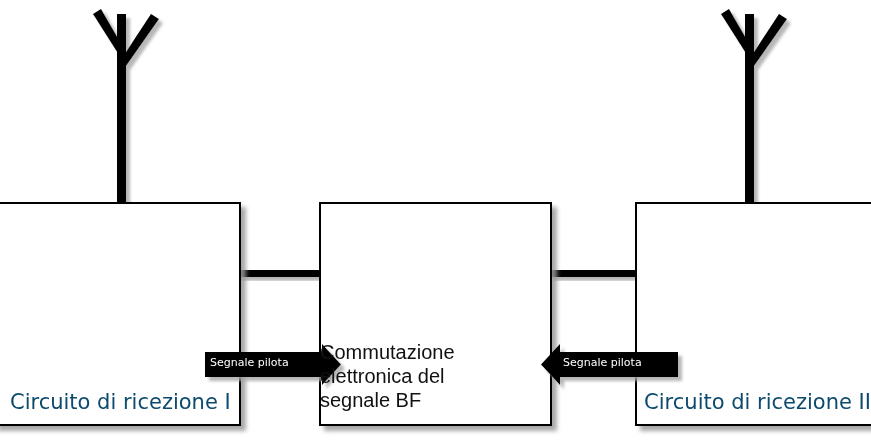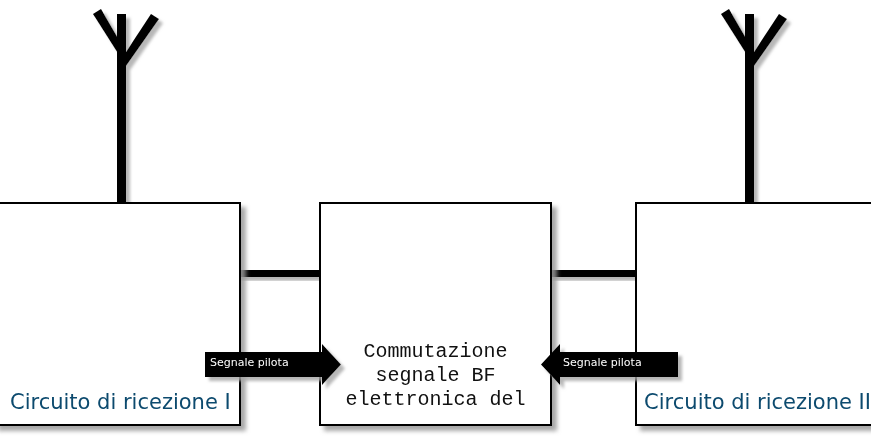--- a/index.html
+++ b/index.html
@@ -42,23 +42,22 @@
     right: 0;
     top: 390px;
     text-align: right;
     margin-left: 28px;
   }
   #label-center-box {
     position: absolute;
     left: 320px;
     top: 340px;
     width: 231px;
-    text-align: center;
     color: #111111;
-    font-family: Liberation Mono, monospace;
+    font-family: Liberation Sans, sans-serif;
     font-size: 20px;
     line-height: 24px;
   }
   .center-line {
     display: block;
     white-space: nowrap;
   }
   .arrow-text {
     position: absolute;
     color: #ffffff;
@@ -129,22 +128,22 @@
 
     <g filter="url(#soft-shadow-thin)">
       <polygon points="678,352 560,352 560,344 541,364.5 560,385 560,377 678,377" fill="#000000"></polygon>
     </g>
   </svg>
 
   <div class="box-label" id="label-left-box">Circuito di ricezione I</div>
 
   <div id="label-center-box">
     <span class="center-line">Commutazione</span>
+    <span class="center-line">elettronica del</span>
     <span class="center-line">segnale BF</span>
-    <span class="center-line">elettronica del</span>
   </div>
 
   <div class="box-label" id="label-right-box">Circuito di ricezione II</div>
 
   <div class="arrow-text" id="arrow-left-text">Segnale pilota</div>
 
   <div class="arrow-text" id="arrow-right-text">Segnale pilota</div>
 
 </div>
 

